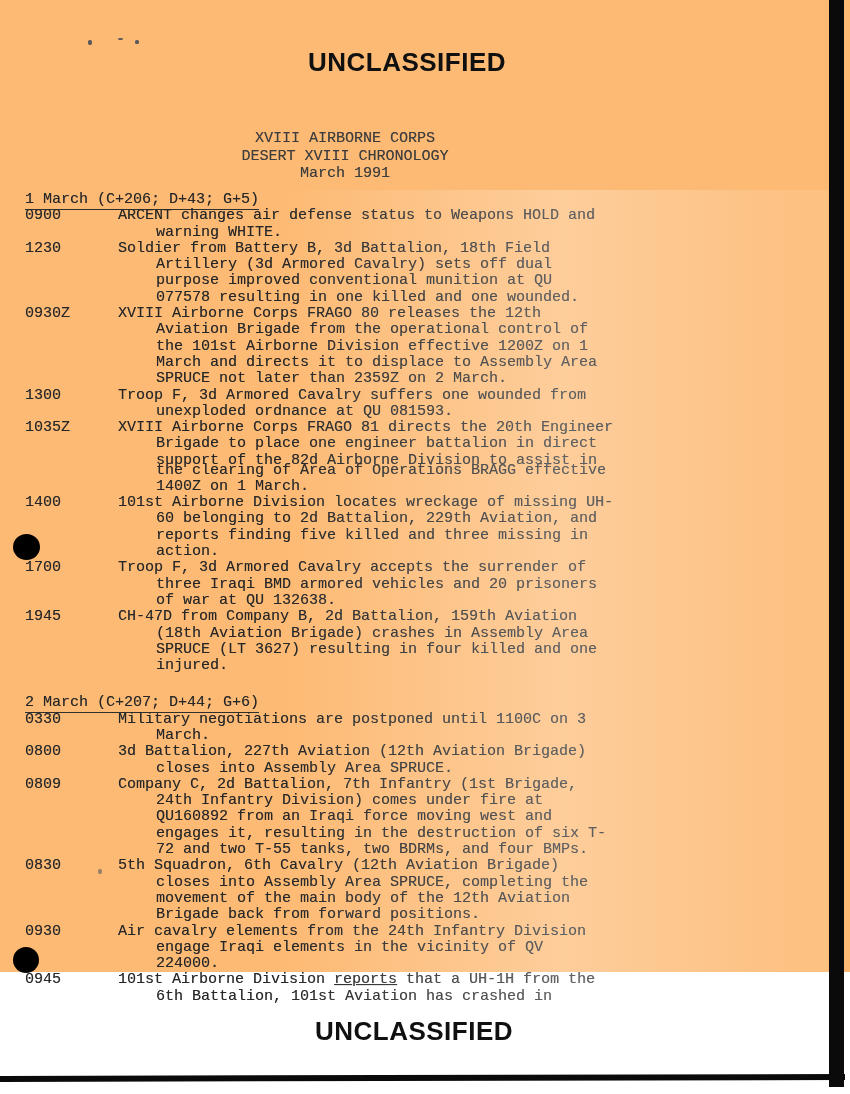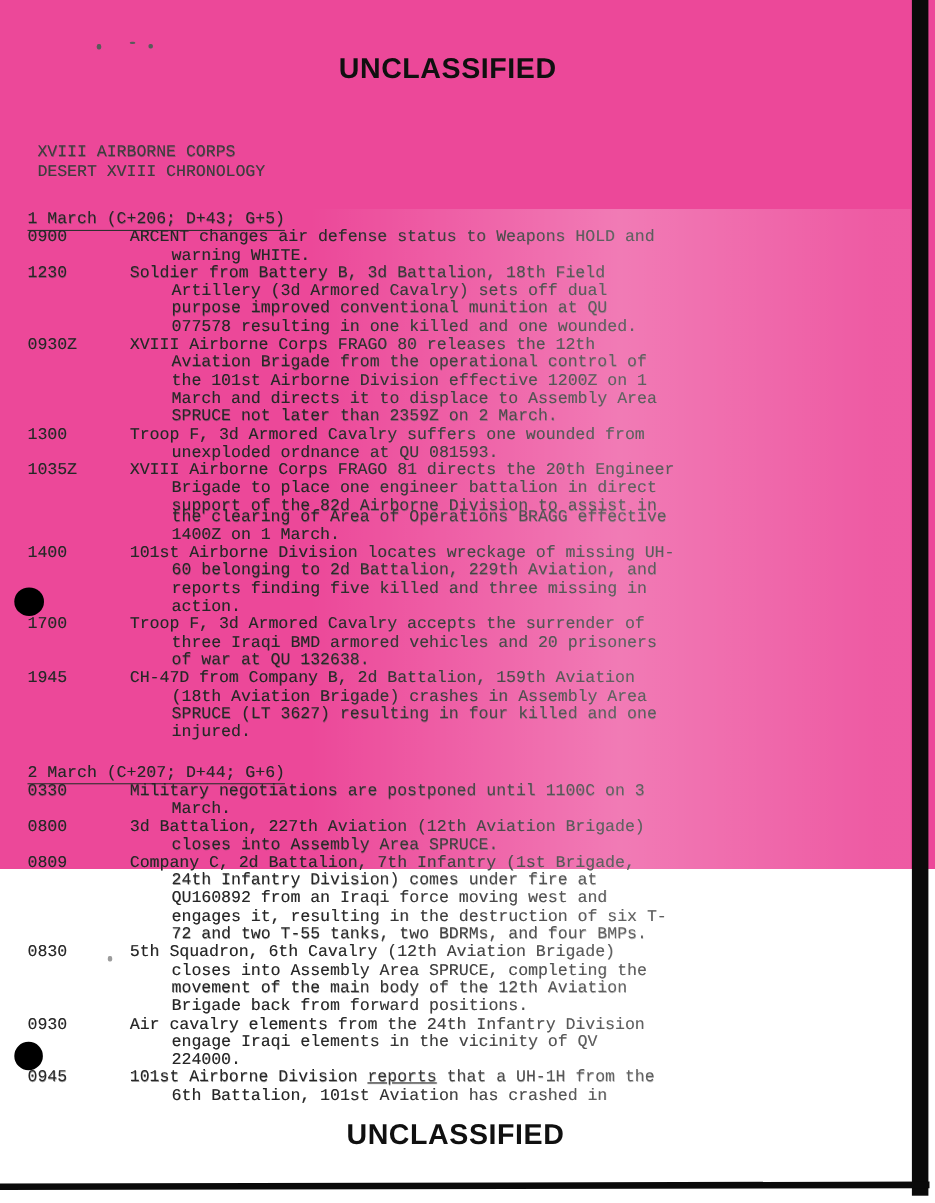--- a/index.html
+++ b/index.html
@@ -1,31 +1,31 @@
 <!DOCTYPE html>
 <html><head>
 <meta charset="utf-8">
 <style>
   html,body { margin:0; padding:0; background:#ffffff; }
   body { width:850px; height:1094px; overflow:hidden; }
   .page {
-    position:relative; width:850px; height:790px; background:#ec4899;
+    position:relative; width:850px; height:972px; background:#fdba74;
     font-family:"Liberation Mono","DejaVu Sans Mono",monospace;
     color:#262626;
   }
   .mono-shadow { text-shadow:0.3px 0.3px 0.5px rgba(70,70,70,0.55); }
   .classification {
     position:absolute; font-family:"Liberation Sans","DejaVu Sans",sans-serif;
     font-weight:bold; font-size:26px; letter-spacing:0.5px; color:#101010;
   }
   .classification.top { top:47px; left:0; width:814px; text-align:center; }
   .classification.bottom { top:1016px; left:0; width:828px; text-align:center; }
   .title-block {
-    position:absolute; top:130px; left:0; width:690px; 
-    font-size:15px; line-height:17.5px; color:#3d3d3d;padding-left:34px;
+    position:absolute; top:130px; left:0; width:690px; text-align:center;
+    font-size:15px; line-height:17.5px; color:#3d3d3d;
   }
   .chronology {
     position:absolute; top:192px; left:25px; width:792px;
     font-size:15px; line-height:16.3px;
   }
   .section-heading { white-space:pre; }
   .section-heading span { border-bottom:1.6px solid #2f2f2f; padding-bottom:0.5px; }
   .section + .section { margin-top:21px; }
   .entry { display:flex; }
   .entry .time { flex:0 0 93px; width:93px; }
@@ -57,20 +57,21 @@
   <span class="speck" id="speck1"></span>
   <span class="speck" id="speck2"></span>
   <span class="speck" id="speck3"></span>
   <span class="speck" id="speck4"></span>
 
   <div class="classification top">UNCLASSIFIED</div>
 
   <div class="title-block mono-shadow">
     <div>XVIII AIRBORNE CORPS</div>
     <div>DESERT XVIII CHRONOLOGY</div>
+    <div>March 1991</div>
   </div>
 
   <div class="chronology mono-shadow">
   <div class="section">
     <div class="section-heading"><span>1 March (C+206; D+43; G+5)</span></div>
     <div class="entries">
           <div class="entry">
             <div class="time">0900</div>
             <div class="body">
               <div class="line">ARCENT changes air defense status to Weapons HOLD and</div>

